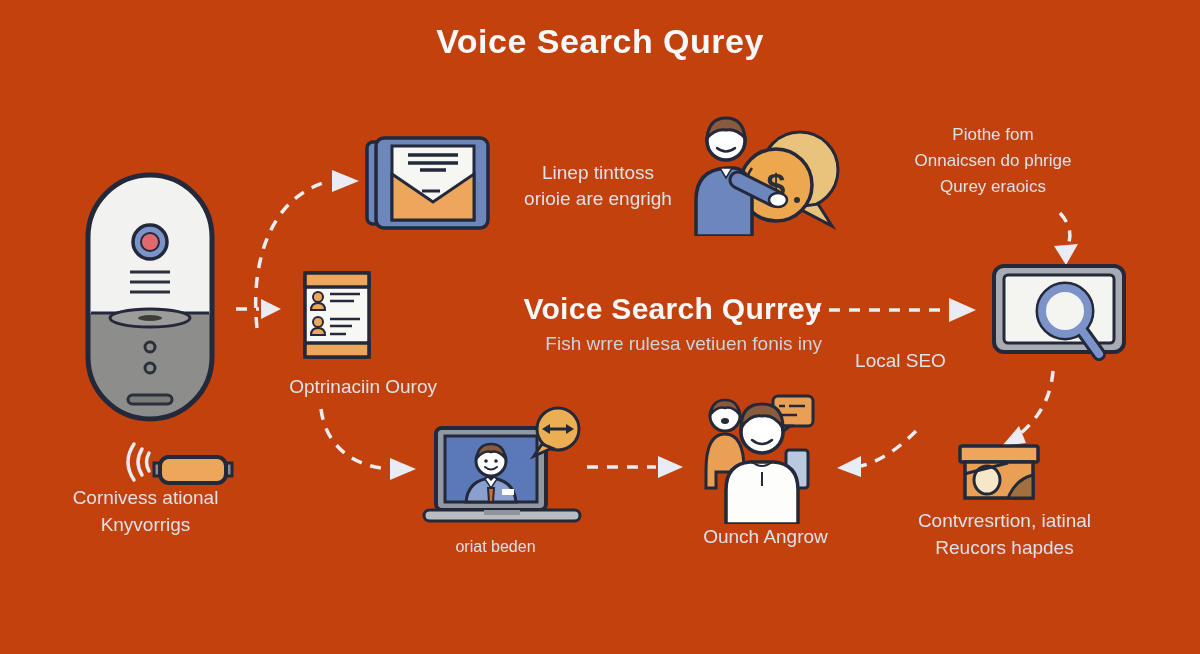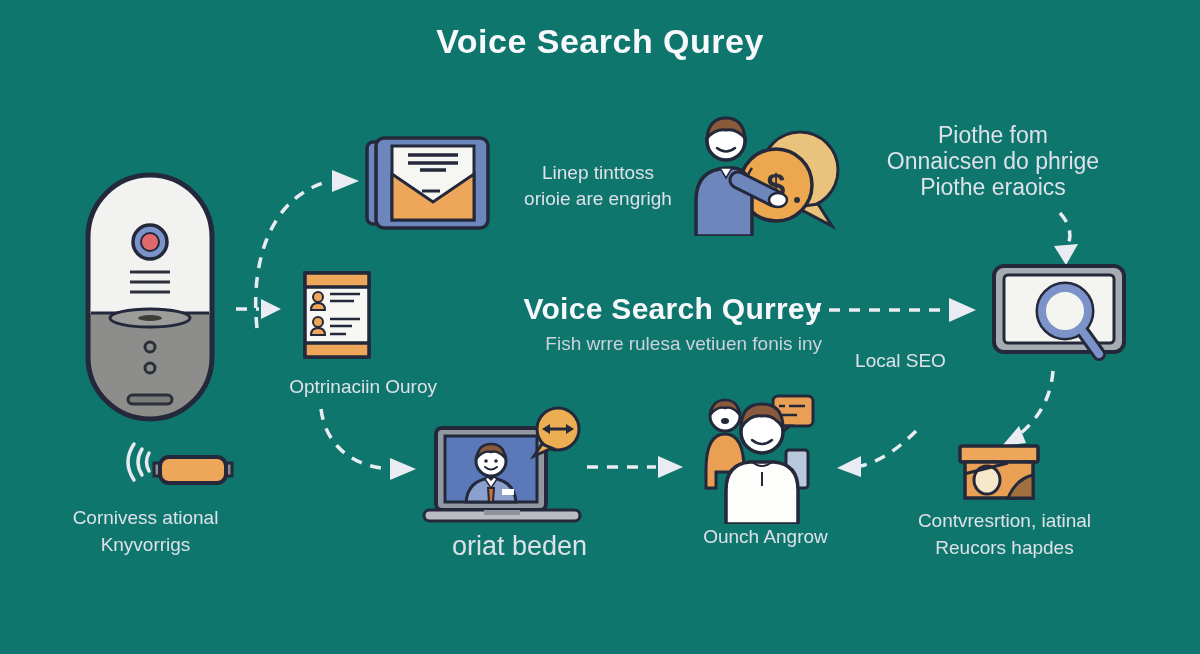--- a/index.html
+++ b/index.html
@@ -1,18 +1,18 @@
 <!DOCTYPE html>
 <html><head>
 <meta charset="utf-8">
 <style>
   html,body{margin:0;padding:0;background:#1e2230;}
   .canvas{
     position:relative;width:1200px;height:654px;overflow:hidden;
-    background:#0f766e;
+    background:#c2410c;
     font-family:"Liberation Sans",sans-serif;
   }
   .title{
     position:absolute;top:22px;left:0;width:100%;text-align:center;
     color:#f7f8fb;font-size:34px;font-weight:bold;letter-spacing:.5px;margin:0;
   }
   .label{
     position:absolute;color:#dde1ea;text-align:center;
     font-size:19px;line-height:27px;
   }
@@ -196,45 +196,45 @@
   <div class="center-head">
     <h2>Voice Search Qurrey</h2>
     <p>Fish wrre rulesa vetiuen fonis iny</p>
   </div>
 
   <div class="label" style="left:488px;top:160px;width:220px;line-height:26px;">
     <span class="ln">Linep tinttoss</span>
     <span class="ln">orioie are engrigh</span>
   </div>
 
-  <div class="label" style="left:878px;top:122px;width:230px;font-size:23px;line-height:26px;">
+  <div class="label" style="left:878px;top:122px;width:230px;font-size:17px;line-height:26px;">
     <span class="ln">Piothe fom</span>
     <span class="ln">Onnaicsen do phrige</span>
-    <span class="ln">Piothe eraoics</span>
+    <span class="ln">Qurey eraoics</span>
   </div>
 
   <div class="label" style="left:232px;top:373px;width:205px;text-align:right;">
     <span class="ln">Optrinaciin Ouroy</span>
   </div>
 
   <div class="label" style="left:808px;top:347px;width:185px;">
     <span class="ln">Local SEO</span>
   </div>
 
-  <div class="label" style="left:437px;top:533px;width:165px;font-size:27px;">
+  <div class="label" style="left:413px;top:533px;width:165px;font-size:16px;">
     <span class="ln">oriat beden</span>
   </div>
 
   <div class="label" style="left:678px;top:523px;width:175px;font-size:19px;">
     <span class="ln">Ounch Angrow</span>
   </div>
 
   <div class="label" style="left:872px;top:507px;width:265px;">
     <span class="ln">Contvresrtion, iatinal</span>
     <span class="ln">Reucors hapdes</span>
   </div>
 
-  <div class="label" style="left:38px;top:504px;width:215px;">
+  <div class="label" style="left:38px;top:484px;width:215px;">
     <span class="ln">Cornivess ational</span>
     <span class="ln">Knyvorrigs</span>
   </div>
 
 </div>
 
 </body></html>

